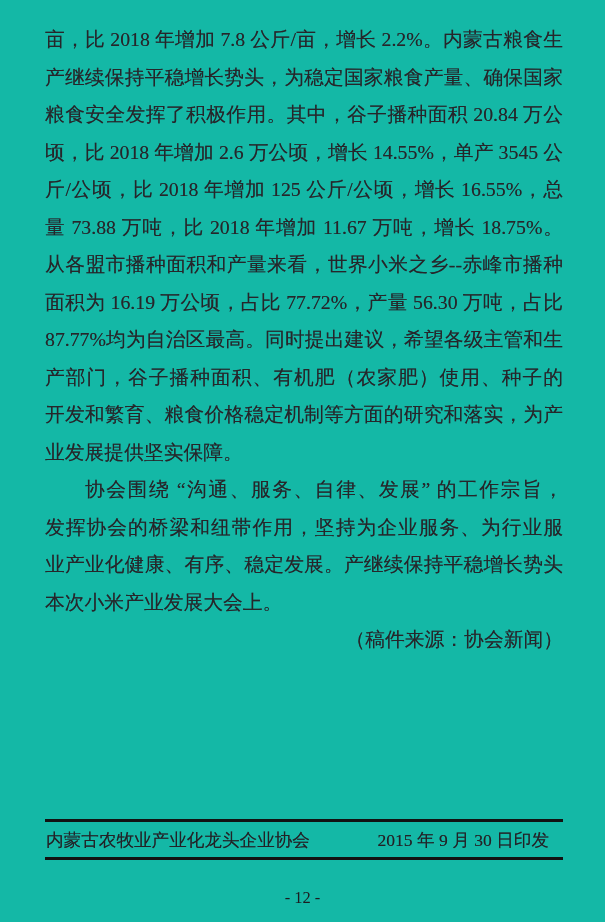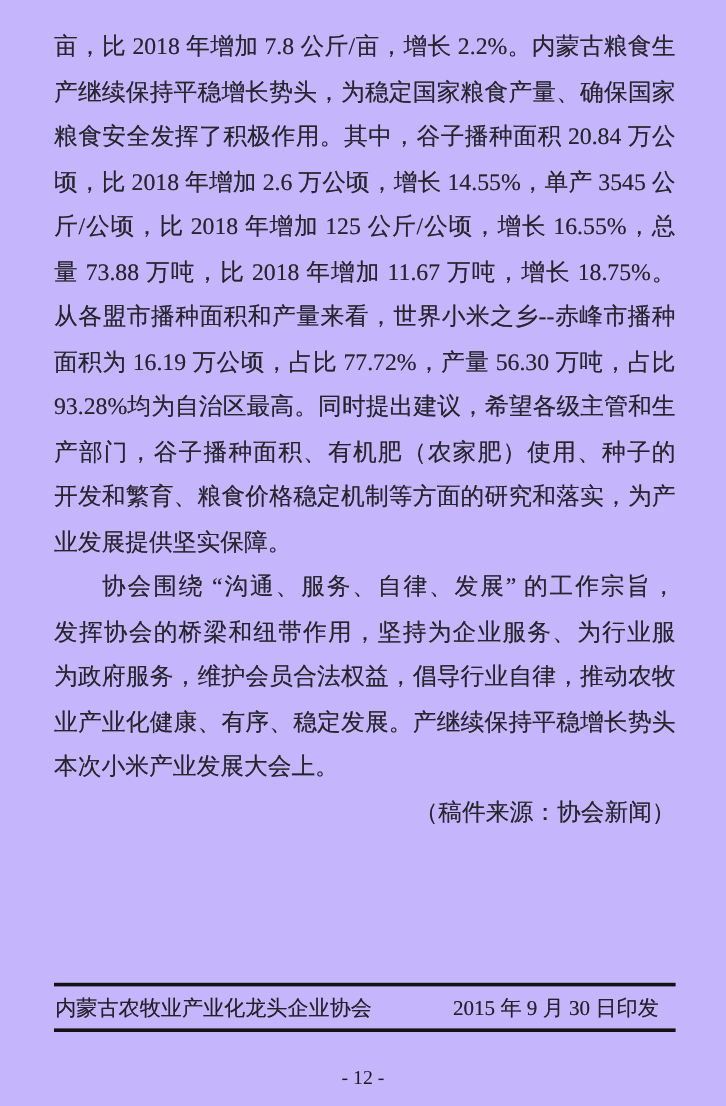--- a/index.html
+++ b/index.html
@@ -4,21 +4,21 @@
 <style>
   html, body {
     margin: 0;
     padding: 0;
     background: #ffffff;
   }
   .page {
     position: relative;
     width: 605px;
     height: 922px;
-    background: #c4b5fd;
+    background: #14b8a6;
     font-family: "Liberation Serif", "DejaVu Serif", serif;
     color: #26262a;
     overflow: hidden;
     text-shadow: 0 0 0.5px rgba(45,45,55,0.6);
   }
   .content {
     position: absolute;
     left: 45px;
     top: 21px;
     width: 518px;
@@ -80,27 +80,26 @@
 
   <div class="content">
     <div class="ln j">亩，比 2018 年增加 7.8 公斤/亩，增长 2.2%。内蒙古粮食生</div>
     <div class="ln j">产继续保持平稳增长势头，为稳定国家粮食产量、确保国家</div>
     <div class="ln j">粮食安全发挥了积极作用。其中，谷子播种面积 20.84 万公</div>
     <div class="ln j">顷，比 2018 年增加 2.6 万公顷，增长 14.55%，单产 3545 公</div>
     <div class="ln j">斤/公顷，比 2018 年增加 125 公斤/公顷，增长 16.55%，总产</div>
     <div class="ln j">量 73.88 万吨，比 2018 年增加 11.67 万吨，增长 18.75%。</div>
     <div class="ln j">从各盟市播种面积和产量来看，世界小米之乡--赤峰市播种</div>
     <div class="ln j">面积为 16.19 万公顷，占比 77.72%，产量 56.30 万吨，占比</div>
-    <div class="ln j">93.28%均为自治区最高。同时提出建议，希望各级主管和生</div>
+    <div class="ln j">87.77%均为自治区最高。同时提出建议，希望各级主管和生</div>
     <div class="ln j">产部门，谷子播种面积、有机肥（农家肥）使用、种子的</div>
     <div class="ln j">开发和繁育、粮食价格稳定机制等方面的研究和落实，为产</div>
     <div class="ln">业发展提供坚实保障。</div>
     <div class="ln j ind">协会围绕 “沟通、服务、自律、发展” 的工作宗旨，</div>
     <div class="ln j">发挥协会的桥梁和纽带作用，坚持为企业服务、为行业服务、</div>
-    <div class="ln j">为政府服务，维护会员合法权益，倡导行业自律，推动农牧</div>
     <div class="ln j">业产业化健康、有序、稳定发展。产继续保持平稳增长势头</div>
     <div class="ln">本次小米产业发展大会上。</div>
     <div class="ln r">（稿件来源：协会新闻）</div>
   </div>
 
   <div class="rule top"></div>
 
   <div class="footer-row">
     <span>内蒙古农牧业产业化龙头企业协会</span>
     <span>2015 年 9 月 30 日印发</span>

